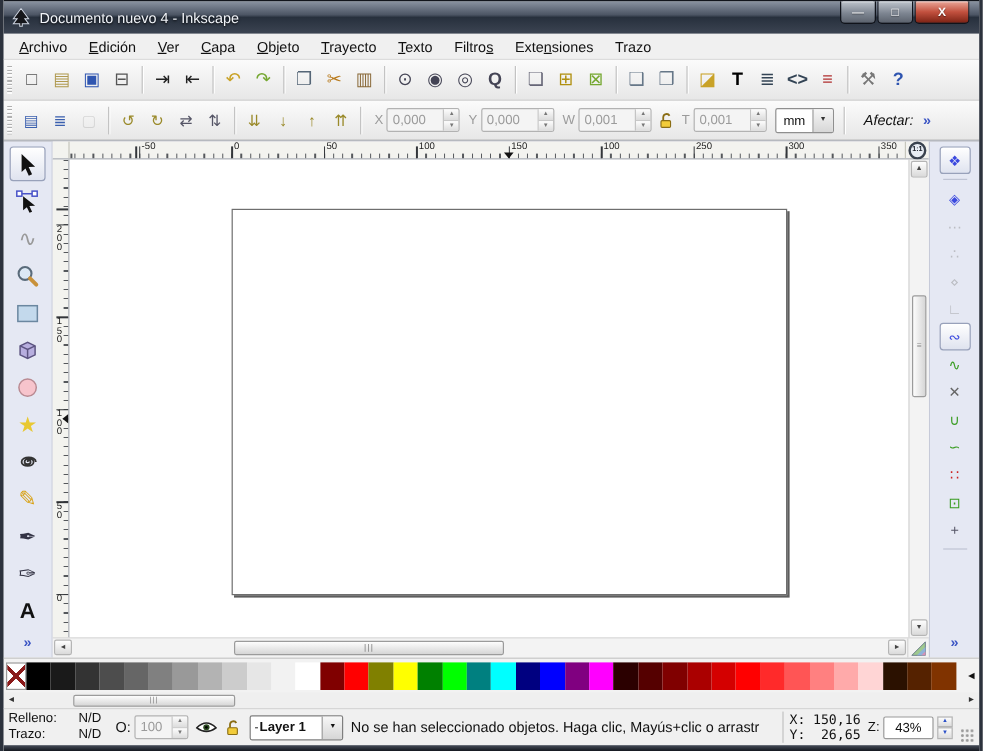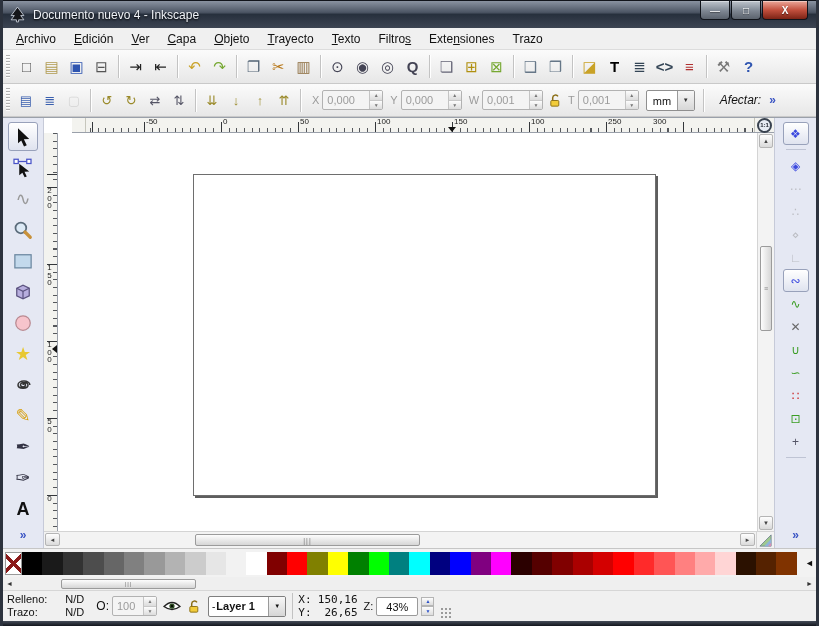--- a/index.html
+++ b/index.html
@@ -65,21 +65,21 @@
   .tool-btn.active,.snap-btn.active { background:linear-gradient(#ffffff,#dfe3ef);
     border:1px solid #98a1ba; border-radius:3px; box-shadow:inset 0 1px 1px #fff; }
   .toolbox .overflow, .snapbar .overflow { margin-top:auto; margin-bottom:6px; }
 
   .snapbar { width:42px; flex:none; background:#e5e8f3; border-left:1px solid #c6cad8;
     display:flex; flex-direction:column; align-items:center; padding-top:4px; }
   .snap-btn { width:26px; height:23px; display:flex; align-items:center; justify-content:center; font-size:12px; }
   .snap-sep { width:20px; height:1px; background:#bfc4d4; margin:4px 0; flex:none; }
 
   .canvas-col { flex:1; display:flex; flex-direction:column; min-width:0; background:#fff; }
-  .hruler-row { height:15px; flex:none; display:flex; background:#f3f3ef; border-bottom:1px solid #9aa0aa;margin-left:28px; }
+  .hruler-row { height:15px; flex:none; display:flex; background:#f3f3ef; border-bottom:1px solid #9aa0aa; }
   .ruler-corner { width:14px; flex:none; border-right:1px solid #c6c6bc; }
   .hruler { flex:1; position:relative; overflow:hidden; }
   .h-ticks-minor { position:absolute; bottom:0; left:0; right:0; height:4px;
     background:repeating-linear-gradient(90deg,#55585c 0 1px,transparent 1px 7.7px); background-position:4px 0; }
   .h-ticks-major { position:absolute; bottom:0; left:0; right:0; height:10px;
     background:repeating-linear-gradient(90deg,#33363a 0 1px,transparent 1px 77px); background-position:58px 0; }
   .h-label { position:absolute; top:0; font-size:8px; color:#222; line-height:8px; }
   .h-marker { position:absolute; bottom:0; width:0; height:0; border-left:4px solid transparent;
     border-right:4px solid transparent; border-top:5px solid #111; transform:translateX(-4px); }
   .corner-zoom { width:20px; flex:none; display:flex; align-items:center; justify-content:center; border-left:1px solid #c6c6bc; }
@@ -451,21 +451,21 @@
           <div class="h-ticks-minor"></div>
           <div class="h-ticks-major"></div>
           <div class="h-marker" style="left: 366px;"></div>
         <div class="h-label" style="left: 60px;">-50</div>
             <div class="h-label" style="left: 137px;">0</div>
             <div class="h-label" style="left: 214px;">50</div>
             <div class="h-label" style="left: 291px;">100</div>
             <div class="h-label" style="left: 368px;">150</div>
             <div class="h-label" style="left: 445px;">100</div>
             <div class="h-label" style="left: 522px;">250</div>
-            <div class="h-label" style="left: 567px;">300</div>
+            <div class="h-label" style="left: 599px;">300</div>
             <div class="h-label" style="left: 676px;">350</div>
           </div>
         <div class="corner-zoom">
           <div class="zoom11">1:1</div>
         </div>
       </div>
       <div class="canvas-mid">
         <div class="vruler">
           <div class="v-ticks-minor"></div>
           <div class="v-ticks-major"></div>
@@ -639,20 +639,21 @@
         <svg width="15" height="15" viewBox="0 0 16 16">
           <path d="M5 8 V5 a3 3 0 0 1 5.6-1.3" fill="none" stroke="#8a6d14" stroke-width="1.6"></path>
           <rect x="3" y="8" width="8.5" height="6" rx="1" fill="#f2cc3a" stroke="#8a6d14"></rect>
         </svg>
       </span>
     <div class="layer-box">
       <span class="layer-marker">-</span>
       <span class="layer-text">Layer 1</span>
       <span class="layer-arrow">▼</span>
     </div>
+    <div class="msg">No se han seleccionado objetos. Haga clic, Mayús+clic o arrastr</div>
     <div class="coords">
       <span>X:</span>
       <span class="val">150,16</span>
       <span>Y:</span>
       <span class="val">26,65</span>
     </div>
     <div class="zoom-wrap">
       <span>Z:</span>
       <span class="zoom-input">43%</span>
       <span class="zoom-spin">

